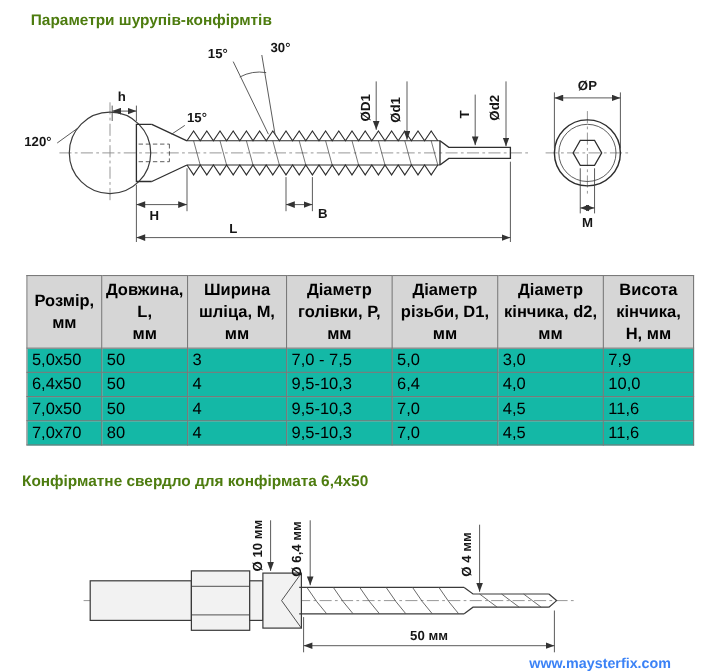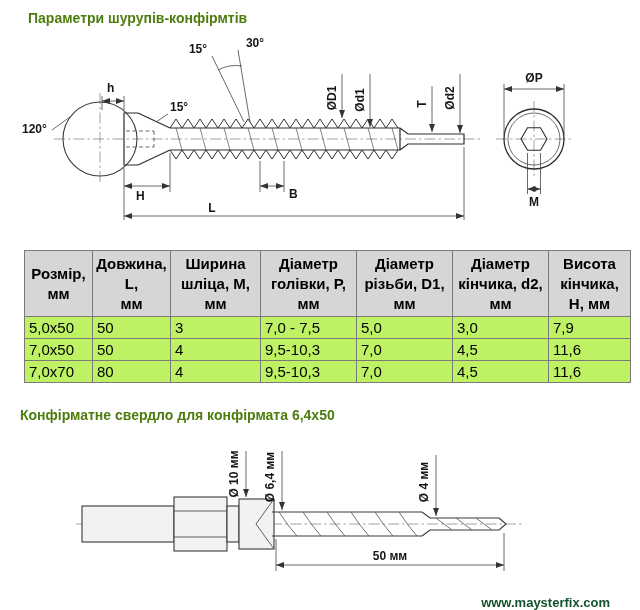--- a/index.html
+++ b/index.html
@@ -18,26 +18,26 @@
   svg text { font-family:"Liberation Sans", sans-serif; font-size:12px; fill:#161616; font-weight:600; }
   table {
     border-collapse:collapse; margin:14px 0 0 24px; width:606px;
     table-layout:fixed; font-size:15px;
   }
   th, td { border:1px solid #7a7a7a; }
   th {
     background:#d6d6d6; font-weight:bold; text-align:center; vertical-align:middle;
     white-space:pre-line; padding:3px 2px; line-height:1.32;
   }
-  td { padding:2px 4px; background:#bef264; height:17px; }
+  td { padding:2px 4px; background:#14b8a6; height:17px; }
   .al { text-align:left; }
   .ar { text-align:left; }
   .footer {
     position:absolute; right:30px; bottom:10px;
-    font-weight:bold; font-size:13px; color:#14532d;
+    font-weight:bold; font-size:13px; color:#3b82f6;
   }
 </style>
 </head>
 <body>
 
 <div class="page">
 
   <div class="title title-screw">Параметри шурупів-конфірмтів</div>
 
   <svg class="screw-svg" width="616" height="202" viewBox="0 0 616 202">
@@ -175,20 +175,29 @@
       <tr>
         <td class="al">5,0x50</td>
         <td class="ar">50</td>
         <td class="ar">3</td>
         <td class="al">7,0 - 7,5</td>
         <td class="ar">5,0</td>
         <td class="ar">3,0</td>
         <td class="ar">7,9</td>
       </tr>
       <tr>
+        <td class="al">6,4x50</td>
+        <td class="ar">50</td>
+        <td class="ar">4</td>
+        <td class="al">9,5-10,3</td>
+        <td class="ar">6,4</td>
+        <td class="ar">4,0</td>
+        <td class="ar">10,0</td>
+      </tr>
+      <tr>
         <td class="al">7,0x50</td>
         <td class="ar">50</td>
         <td class="ar">4</td>
         <td class="al">9,5-10,3</td>
         <td class="ar">7,0</td>
         <td class="ar">4,5</td>
         <td class="ar">11,6</td>
       </tr>
       <tr>
         <td class="al">7,0x70</td>

